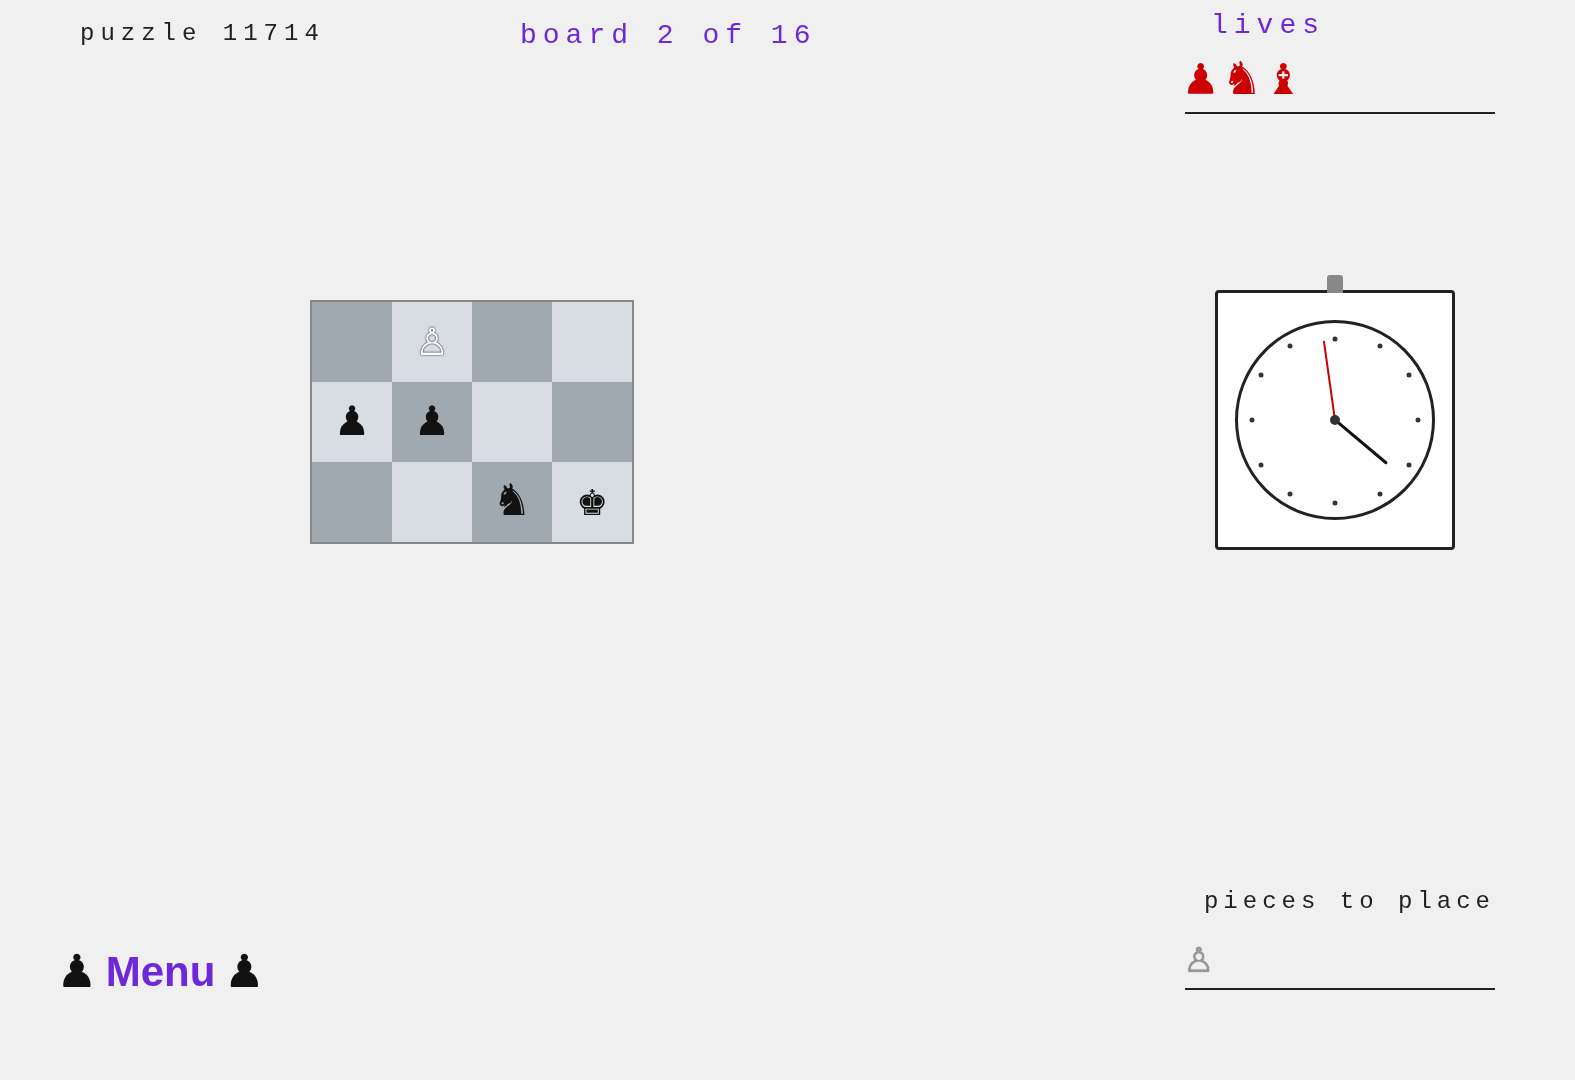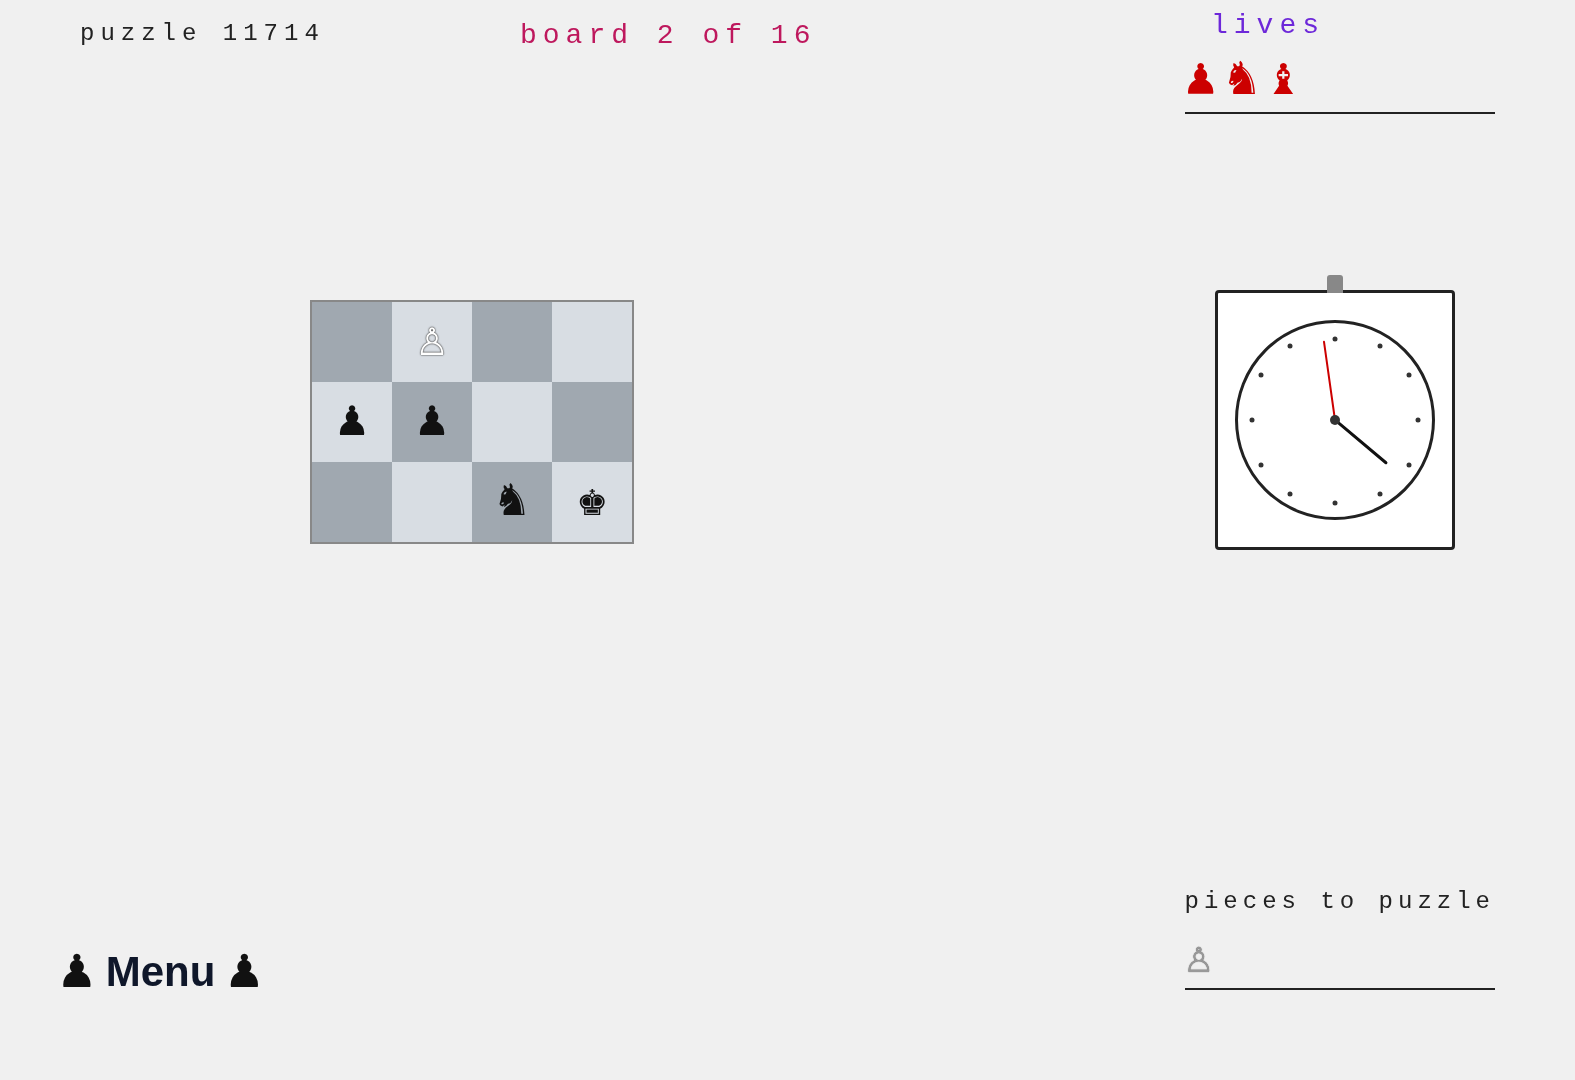--- a/index.html
+++ b/index.html
@@ -20,21 +20,21 @@
       font-size: 24px;
       letter-spacing: 6px;
       color: #222;
     }
     #board-label {
       position: absolute;
       top: 20px;
       left: 520px;
       font-size: 28px;
       letter-spacing: 6px;
-      color: #be185d;
+      color: #6d28d9;
     }
     #lives-label {
       position: absolute;
       top: 10px;
       right: 250px;
       font-size: 28px;
       letter-spacing: 6px;
       color: #6d28d9;
     }
 
@@ -198,21 +198,21 @@
       gap: 12px;
     }
     .menu-piece-icon {
       font-size: 56px;
       color: #111;
       line-height: 1;
     }
     #menu-text {
       font-size: 42px;
       font-weight: bold;
-      color: #0f172a;
+      color: #6d28d9;
       font-family: Arial, sans-serif;
     }
   </style>
 </head>
 <body>
 
 <div id="puzzle-label">puzzle 11714</div>
 
 <div id="board-label">board 2 of 16</div>
 
@@ -280,21 +280,21 @@
 
       <div class="clock-dot" style="top:12%;left:27%;"></div>
 
       <div id="second-hand"></div>
       <div id="hour-hand"></div>
       <div id="center-dot"></div>
     </div>
   </div>
 </div>
 
-<div id="pieces-to-place-label">pieces  to  puzzle</div>
+<div id="pieces-to-place-label">pieces  to  place</div>
 
 <div id="pieces-to-place-area">
   <span class="to-place-piece">♙</span>
 </div>
 
 <div id="menu-area">
   <span class="menu-piece-icon">♟</span>
   <span id="menu-text">Menu</span>
   <span class="menu-piece-icon">♟</span>
 </div>

